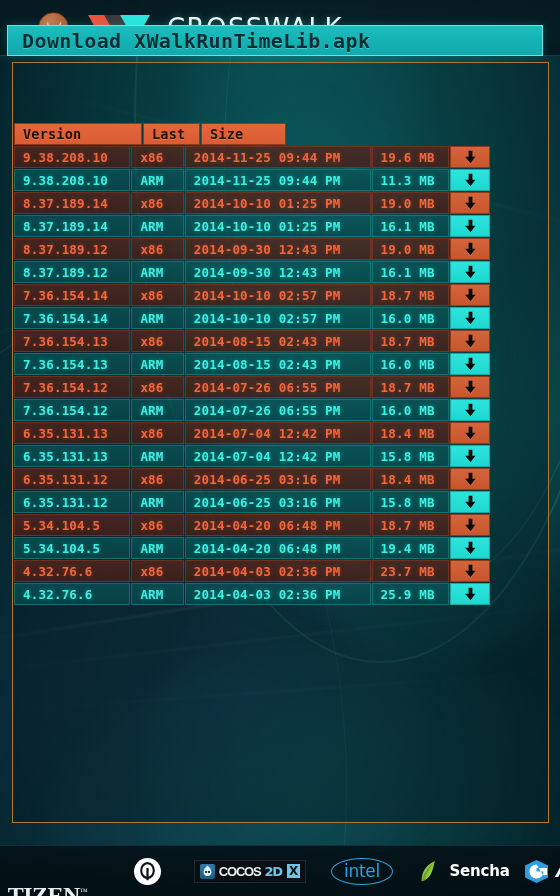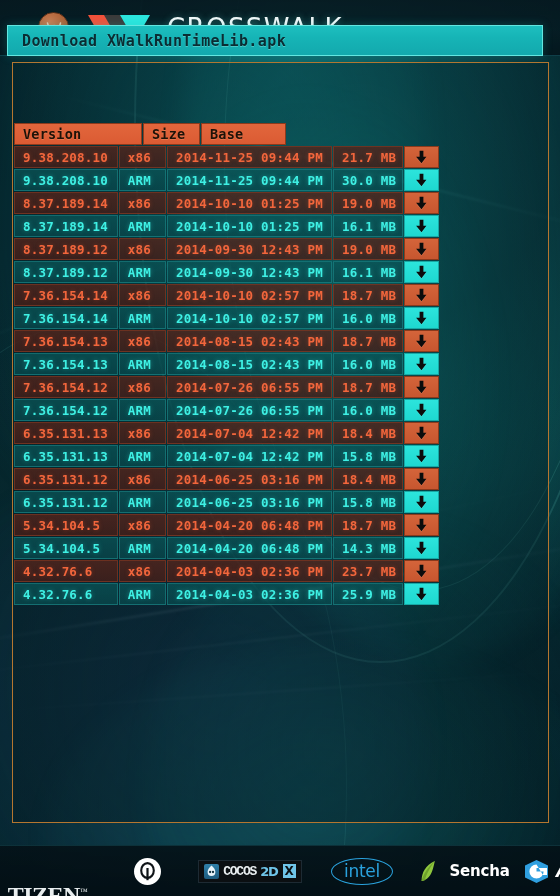--- a/index.html
+++ b/index.html
@@ -125,33 +125,33 @@
     background: linear-gradient(180deg, #1dbfbf 0%, #16b4b6 40%, #13a9ad 100%);
     border: 1px solid #63e6e0;
     display: flex;
     align-items: center;
     padding-left: 14px;
     z-index: 6;
     box-shadow: 0 0 10px rgba(26,200,196,0.25);
   }
   .title-text {
     font-family: "DejaVu Sans Mono", monospace;
-    font-size: 15px;
+    font-size: 20px;
     font-weight: bold;
     color: #0a2d33;
     letter-spacing: 0.4px;
     text-shadow: 0 1px 0 rgba(200,255,250,0.30);
     white-space: nowrap;
   }
 
   
   .table-wrap {
     position: absolute;
     left: 14px; top: 123px;
-    width: 425px;
+    width: 476px;
     z-index: 6;
   }
   .trow {
     display: flex;
     height: 22px;
     align-items: stretch;
     margin-bottom: 1px;
   }
   .cell {
     display: flex;
@@ -261,21 +261,21 @@
     align-items: center;
     gap: 4px;
   }
   .cocos-head {
     width: 15px; height: 15px;
     background: linear-gradient(180deg, #2f7fa8, #1d5c80);
     border-radius: 2px;
     display: flex; align-items: center; justify-content: center;
   }
   .cocos-word {
-    font-family: Liberation Mono, monospace;
+    font-family: Liberation Sans, sans-serif;
     font-size: 13px;
     font-weight: bold;
     color: #e9eef0;
     letter-spacing: -1.2px;
   }
   .cocos-2d {
     font-family: "DejaVu Sans", sans-serif;
     font-size: 13px;
     font-weight: bold;
     color: #6fc4e8;
@@ -360,44 +360,44 @@
 <div class="panel"></div>
 
 <div class="title-bar">
   <span class="title-text">Download XWalkRunTimeLib.apk</span>
 </div>
 
 <div class="table-wrap">
 
   <div class="trow hrow">
     <div class="cell c-version">Version</div>
-    <div class="cell c-base">Size</div>
-    <div class="cell c-size">Base</div>
+    <div class="cell c-base">Last</div>
+    <div class="cell c-size">Size</div>
     <div class="cell c-dl"></div>
   </div>
 
   <div id="rows-host">
       <div class="trow row-x86">
         <div class="cell c-version">9.38.208.10</div>
         <div class="cell c-base">x86</div>
         <div class="cell c-date">2014-11-25 09:44 PM</div>
-        <div class="cell c-size">21.7 MB</div>
+        <div class="cell c-size">19.6 MB</div>
         <div class="cell c-dl">
           <span>
             <svg class="dl-arrow" width="13" height="14" viewBox="0 0 13 14" aria-hidden="true">
               <path d="M4.6 0.8 h3.8 v6.0 h3.0 L6.5 13.2 L1.1 6.8 h3.5 z" fill="#0c0c0c"></path>
             </svg>
           </span>
         </div>
       </div>
       <div class="trow row-arm">
         <div class="cell c-version">9.38.208.10</div>
         <div class="cell c-base">ARM</div>
         <div class="cell c-date">2014-11-25 09:44 PM</div>
-        <div class="cell c-size">30.0 MB</div>
+        <div class="cell c-size">11.3 MB</div>
         <div class="cell c-dl">
           <span>
             <svg class="dl-arrow" width="13" height="14" viewBox="0 0 13 14" aria-hidden="true">
               <path d="M4.6 0.8 h3.8 v6.0 h3.0 L6.5 13.2 L1.1 6.8 h3.5 z" fill="#0c0c0c"></path>
             </svg>
           </span>
         </div>
       </div>
       <div class="trow row-x86">
         <div class="cell c-version">8.37.189.14</div>
@@ -591,21 +591,21 @@
             <svg class="dl-arrow" width="13" height="14" viewBox="0 0 13 14" aria-hidden="true">
               <path d="M4.6 0.8 h3.8 v6.0 h3.0 L6.5 13.2 L1.1 6.8 h3.5 z" fill="#0c0c0c"></path>
             </svg>
           </span>
         </div>
       </div>
       <div class="trow row-arm">
         <div class="cell c-version">5.34.104.5</div>
         <div class="cell c-base">ARM</div>
         <div class="cell c-date">2014-04-20 06:48 PM</div>
-        <div class="cell c-size">14.3 MB</div>
+        <div class="cell c-size">19.4 MB</div>
         <div class="cell c-dl">
           <span>
             <svg class="dl-arrow" width="13" height="14" viewBox="0 0 13 14" aria-hidden="true">
               <path d="M4.6 0.8 h3.8 v6.0 h3.0 L6.5 13.2 L1.1 6.8 h3.5 z" fill="#0c0c0c"></path>
             </svg>
           </span>
         </div>
       </div>
       <div class="trow row-x86">
         <div class="cell c-version">4.32.76.6</div>

